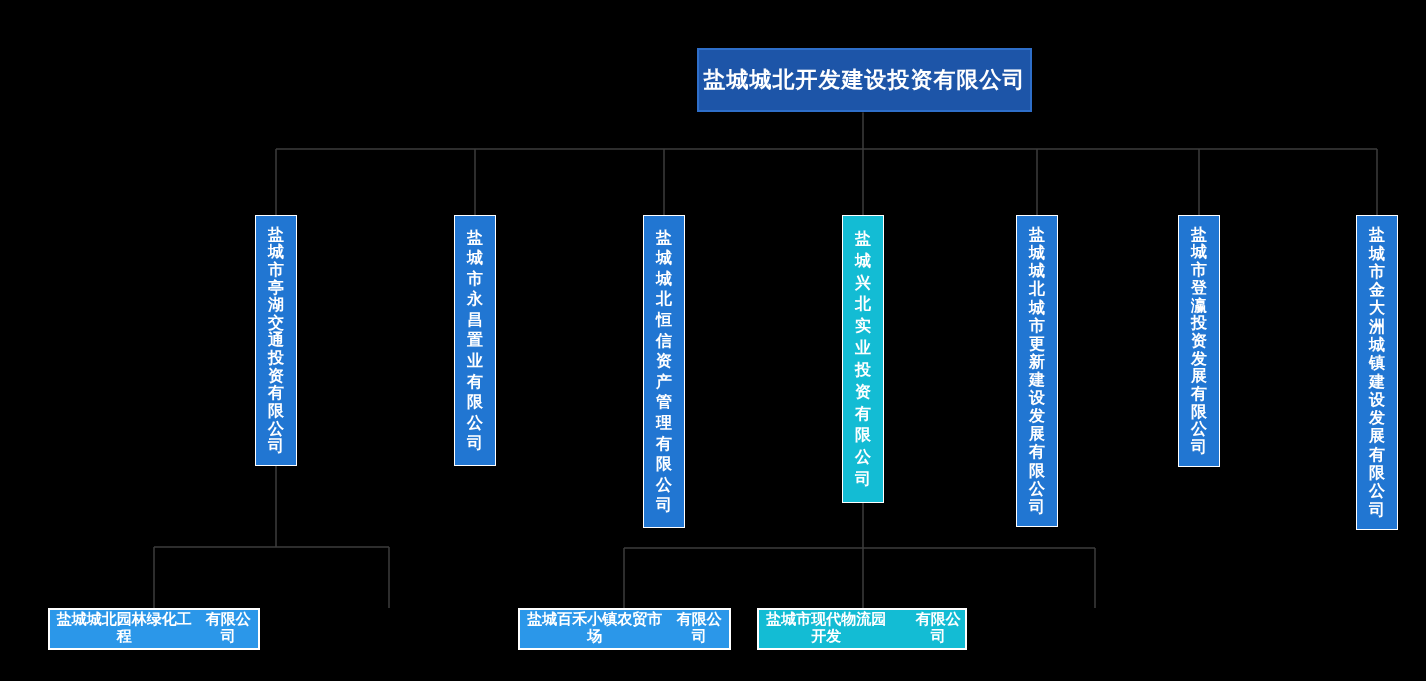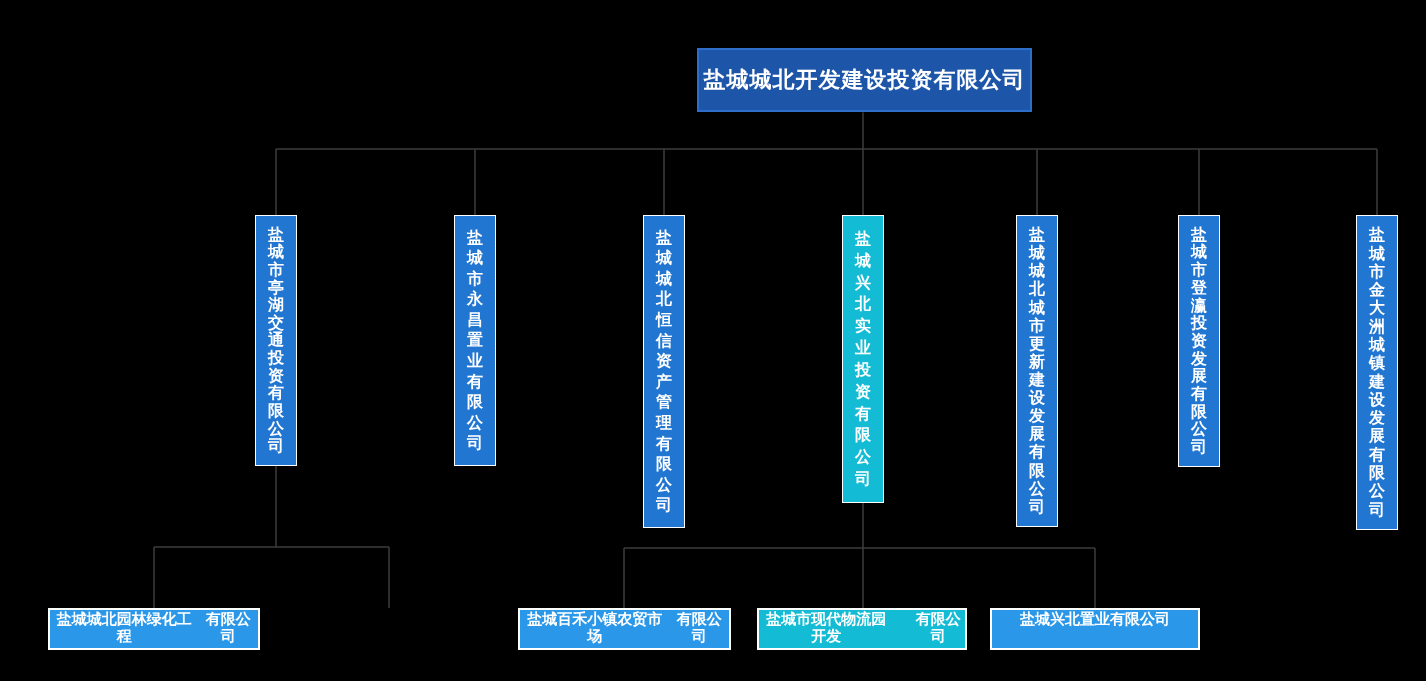--- a/index.html
+++ b/index.html
@@ -194,18 +194,14 @@
   <div class="node leaf" style="left:518px;top:608px;width:213px;height:42px;" data-variant="blue">
     <span>盐城百禾小镇农贸市场</span>
     <span>有限公司</span>
   </div>
 
   <div class="node leaf" style="left:757px;top:608px;width:210px;height:42px;gap:18px;" data-variant="cyan">
     <span>盐城市现代物流园开发</span>
     <span>有限公司</span>
   </div>
 
-  <div class="node leaf" style="left:990px;top:608px;width:210px;height:42px;" data-variant="blue">
-    <span>盐城兴北置业有限公司</span>
-    <span></span>
-  </div>
 
 </div>
 
 </body></html>

